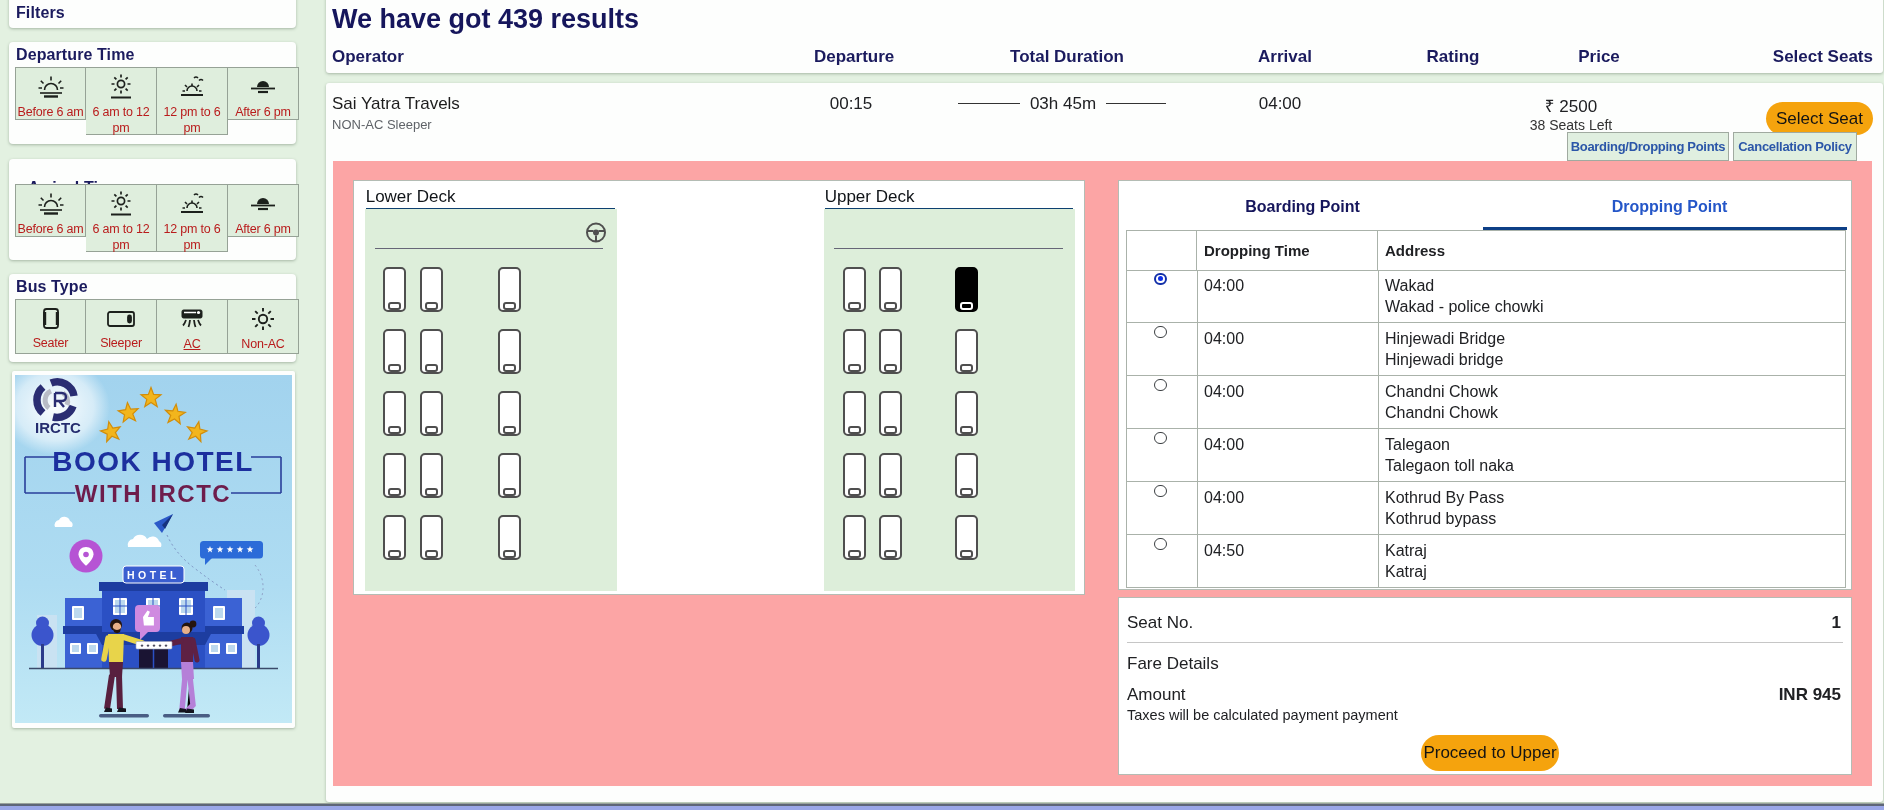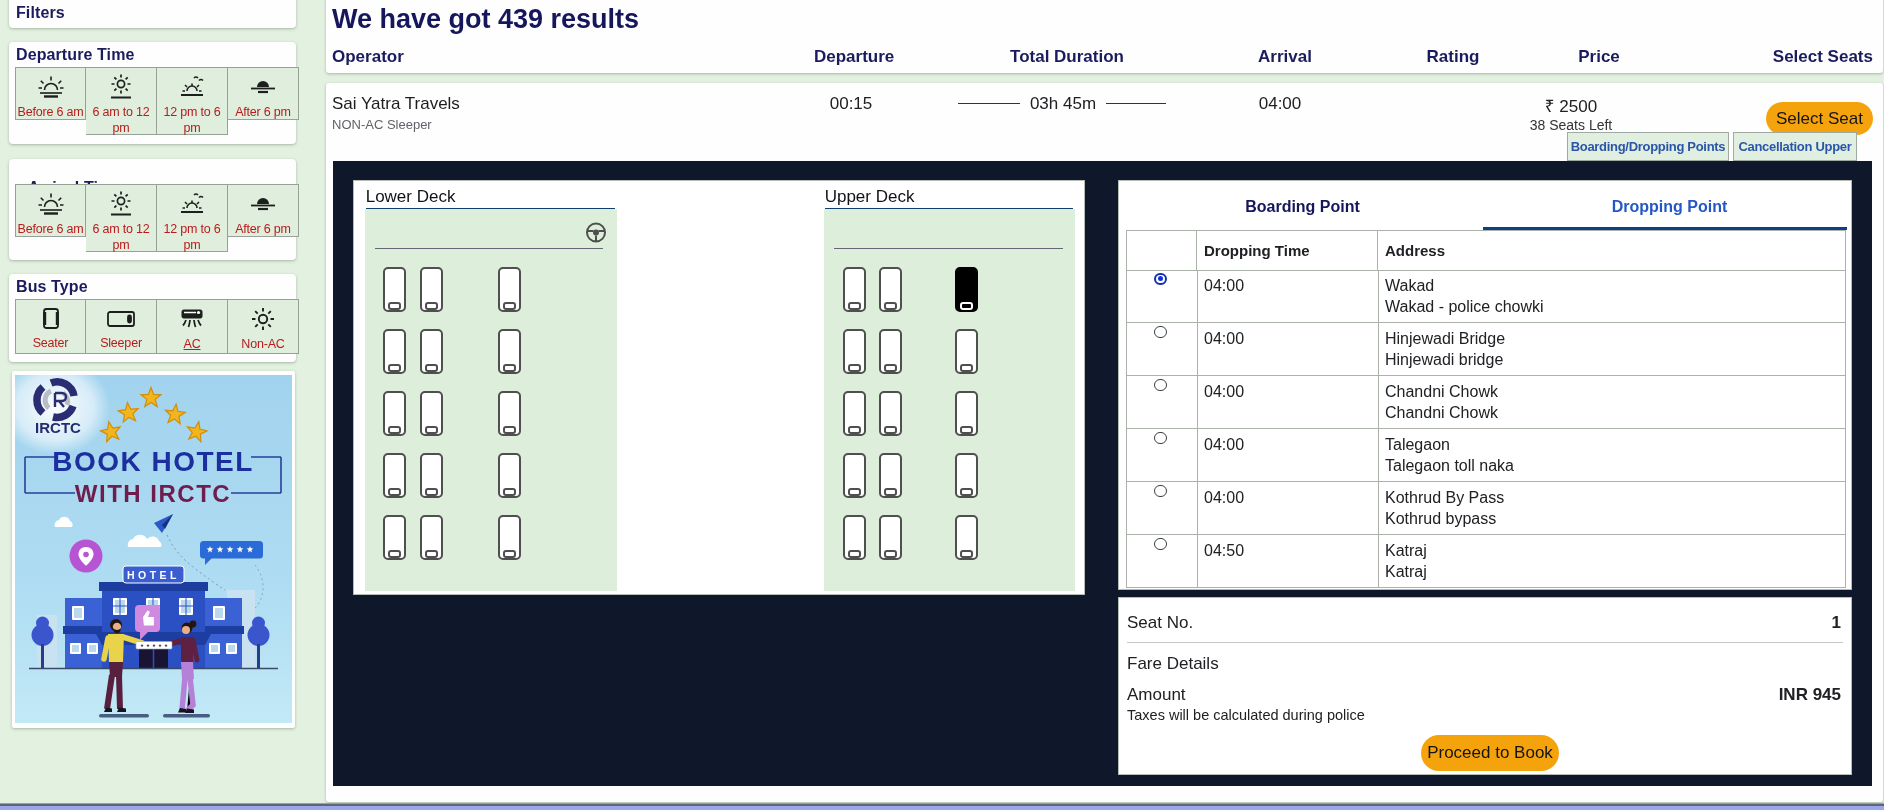--- a/index.html
+++ b/index.html
@@ -46,23 +46,23 @@
   <div class="abs" style="left:6px; top:34px; font-size:13px; color:#5f6368;">NON-AC Sleeper</div>
   <div class="abs" style="left:488px; top:11px; width:74px; text-align:center; font-size:17px;">00:15</div>
   <div class="abs" style="left:632px; top:19.5px; width:62px; border-top:1.5px solid #333;"></div>
   <div class="abs" style="left:673px; top:11px; width:128px; text-align:center; font-size:17px;">03h 45m</div>
   <div class="abs" style="left:780px; top:19.5px; width:60px; border-top:1.5px solid #333;"></div>
   <div class="abs" style="left:917px; top:11px; width:74px; text-align:center; font-size:17px;">04:00</div>
   <div class="abs" style="left:1190px; top:11px; width:110px; text-align:center; font-size:17px;">₹ 2500</div>
   <div class="abs" style="left:1190px; top:34px; width:110px; text-align:center; font-size:14px; color:#333;">38 Seats Left</div>
   <div class="orangebtn" style="left:1440px; top:19px; width:107px; height:33px; line-height:33px;">Select Seat</div>
   <div class="greenbtn" style="left:1241px; top:48.5px; width:162px; height:29px;">Boarding/Dropping Points</div>
-  <div class="greenbtn" style="left:1407px; top:48.5px; width:124px; height:29px;">Cancellation Upper</div>
-
-  <div class="abs" style="left:7px; top:78px; width:1539px; height:625px; background:#0f172a;">
+  <div class="greenbtn" style="left:1407px; top:48.5px; width:124px; height:29px;">Cancellation Policy</div>
+
+  <div class="abs" style="left:7px; top:78px; width:1539px; height:625px; background:#fca5a5;">
 
     <div class="abs" style="left:19.7px; top:19px; width:732px; height:415px; background:#fff; border:1px solid #b4bcb4;">
       <div class="decklabel" style="left:12px; top:8px; width:249px;">Lower Deck</div>
       <div class="deckarea" style="left:11px; top:28px; width:252px; height:382px;">
 
         <svg class="abs" style="left:219px; top:13px;" width="24" height="21" viewBox="0 0 24 21">
           <circle cx="12" cy="10.5" r="9" fill="none" stroke="#4f4f4f" stroke-width="2"></circle>
           <circle cx="12" cy="10.5" r="3" fill="#4f4f4f"></circle>
           <path d="M3.4 9 L9.5 9 M14.5 9 L20.6 9 M12 13.5 L12 19" stroke="#4f4f4f" stroke-width="2" fill="none"></path>
         </svg>
@@ -226,22 +226,22 @@
         </div>
     </div>
 
     <div class="abs" style="left:785px; top:436px; width:734px; height:178px; background:#fff; border:1px solid #b4bcb4;">
       <div class="abs" style="left:8px; top:15px; font-size:17px;">Seat No.</div>
       <div class="abs" style="right:10px; top:15px; font-size:17px; font-weight:bold;">1</div>
       <div class="abs" style="left:8px; top:44px; width:716px; border-top:1px solid #c6c6c6;"></div>
       <div class="abs" style="left:8px; top:56px; font-size:17px;">Fare Details</div>
       <div class="abs" style="left:8px; top:87px; font-size:17px;">Amount</div>
       <div class="abs" style="right:10px; top:87px; font-size:17px; font-weight:bold;">INR 945</div>
-      <div class="abs" style="left:8px; top:109px; font-size:14.5px;">Taxes will be calculated during police</div>
-      <div class="orangebtn" style="left:302px; top:137px; width:138px; height:36px; line-height:36px; border-radius:18px;">Proceed to Book</div>
+      <div class="abs" style="left:8px; top:109px; font-size:14.5px;">Taxes will be calculated payment payment</div>
+      <div class="orangebtn" style="left:302px; top:137px; width:138px; height:36px; line-height:36px; border-radius:18px;">Proceed to Upper</div>
     </div>
   </div>
 </div>
 
 <div class="panel" style="left:9px; top:-16px; width:287px; height:44px;">
   <div class="ptitle" style="top:20px;">Filters</div>
 </div>
 
 <div class="panel" style="left:9px; top:42px; width:287px; height:102px;">
   <div class="ptitle" style="top:4px;">Departure Time</div>

